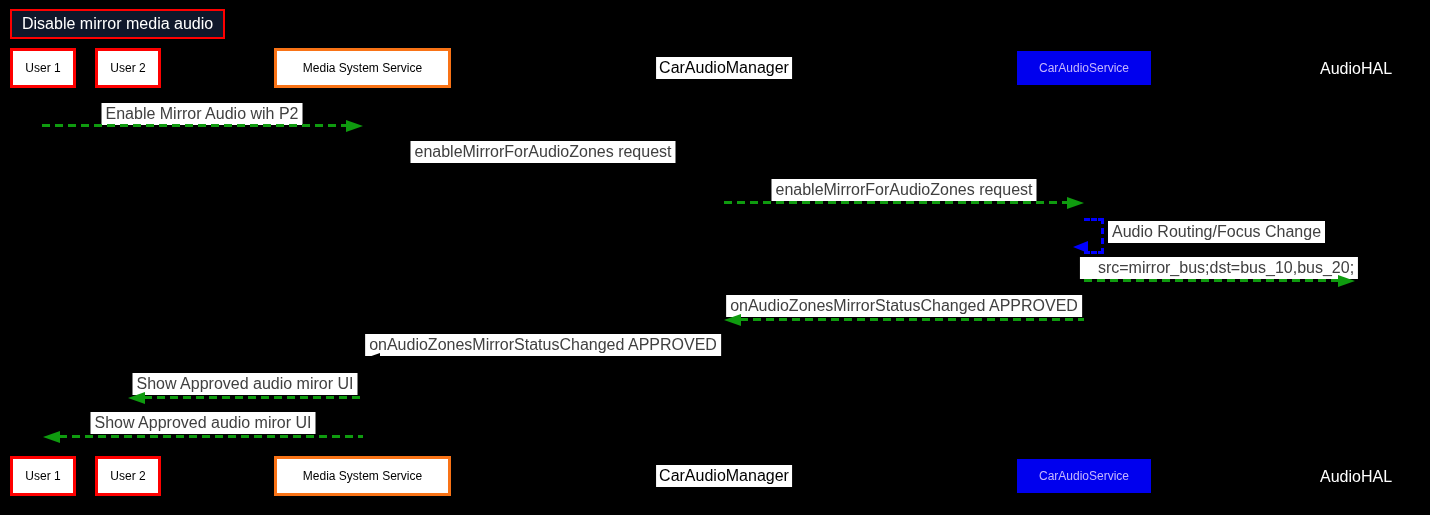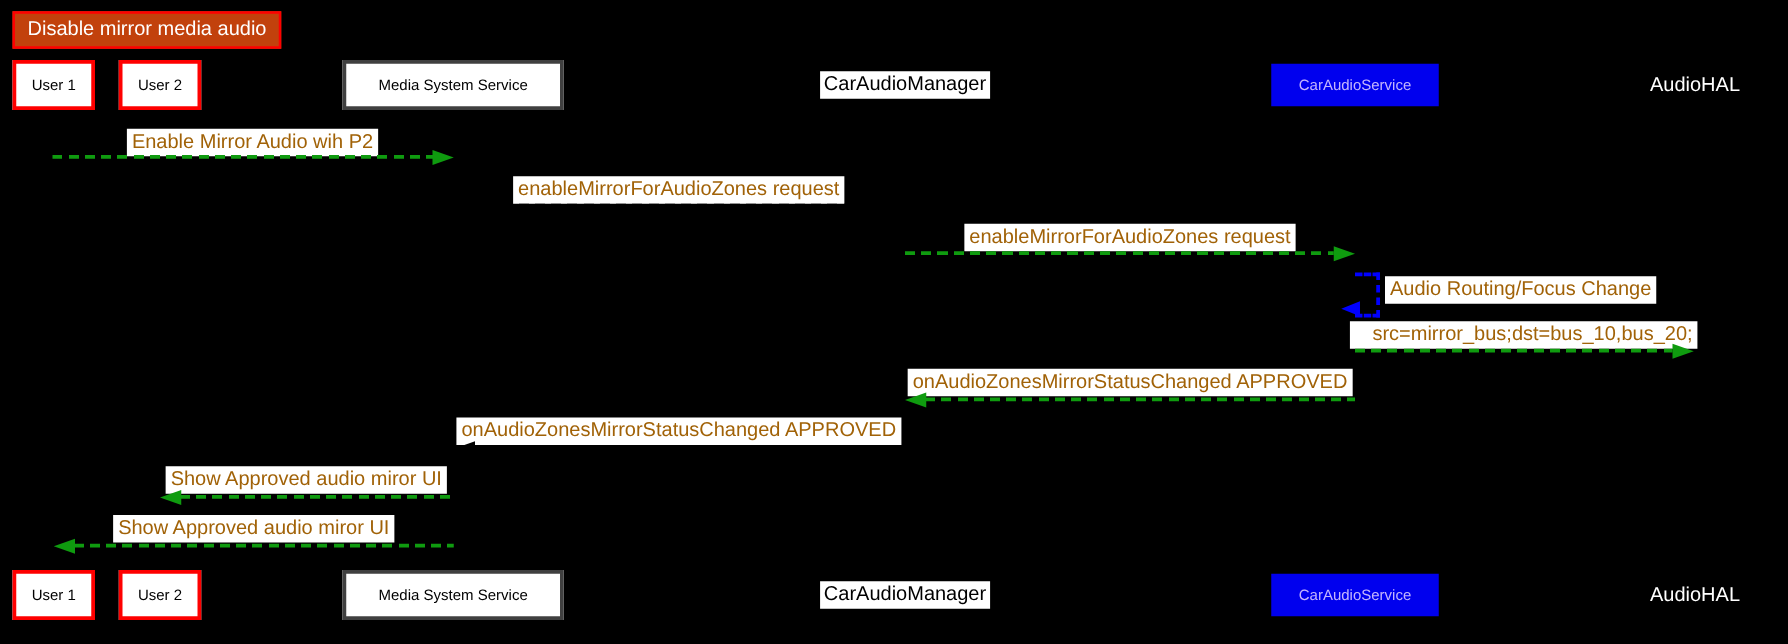--- a/index.html
+++ b/index.html
@@ -7,41 +7,41 @@
     position: relative;
     width: 1430px;
     height: 515px;
     background: #000;
     font-family: "Liberation Sans", sans-serif;
     overflow: hidden;
   }
   .title-box {
     position: absolute;
     left: 10px; top: 9px;
-    background: #c2410c;
+    background: #0f172a;
     border: 2px solid #fe0000;
     color: #fff;
     font-size: 16px;
     line-height: 20px;
     padding: 3px 10px;
     white-space: nowrap;
   }
   .pbox {
     position: absolute;
     box-sizing: border-box;
     background: #fff;
     color: #000;
     font-size: 12px;
     display: flex;
     align-items: center;
     justify-content: center;
     white-space: nowrap;
   }
   .red-b   { border: 3px solid #fe0000; }
-  .green-b { border: 3px solid #404040; }
+  .green-b { border: 3px solid #f97316; }
   .blue-fill { background: #0000ee; color: #c4b5fd; border: none; }
   .plain-white {
     position: absolute;
     background: #fff;
     color: #000;
     font-size: 16px;
     line-height: 20px;
     padding: 1px 3px;
     white-space: nowrap;
     transform: translateX(-50%);
@@ -51,21 +51,21 @@
     background: transparent;
     color: #fff;
     font-size: 16px;
     line-height: 20px;
     white-space: nowrap;
     transform: translateX(-50%);
   }
   .mlabel {
     position: absolute;
     background: #fff;
-    color: #a16207;
+    color: #404040;
     font-size: 16px;
     line-height: 20px;
     padding: 1px 4px;
     white-space: nowrap;
     transform: translateX(-50%);
   }
   .mlabel.noshift { transform: none; }
   .mline {
     position: absolute;
     height: 3px;

